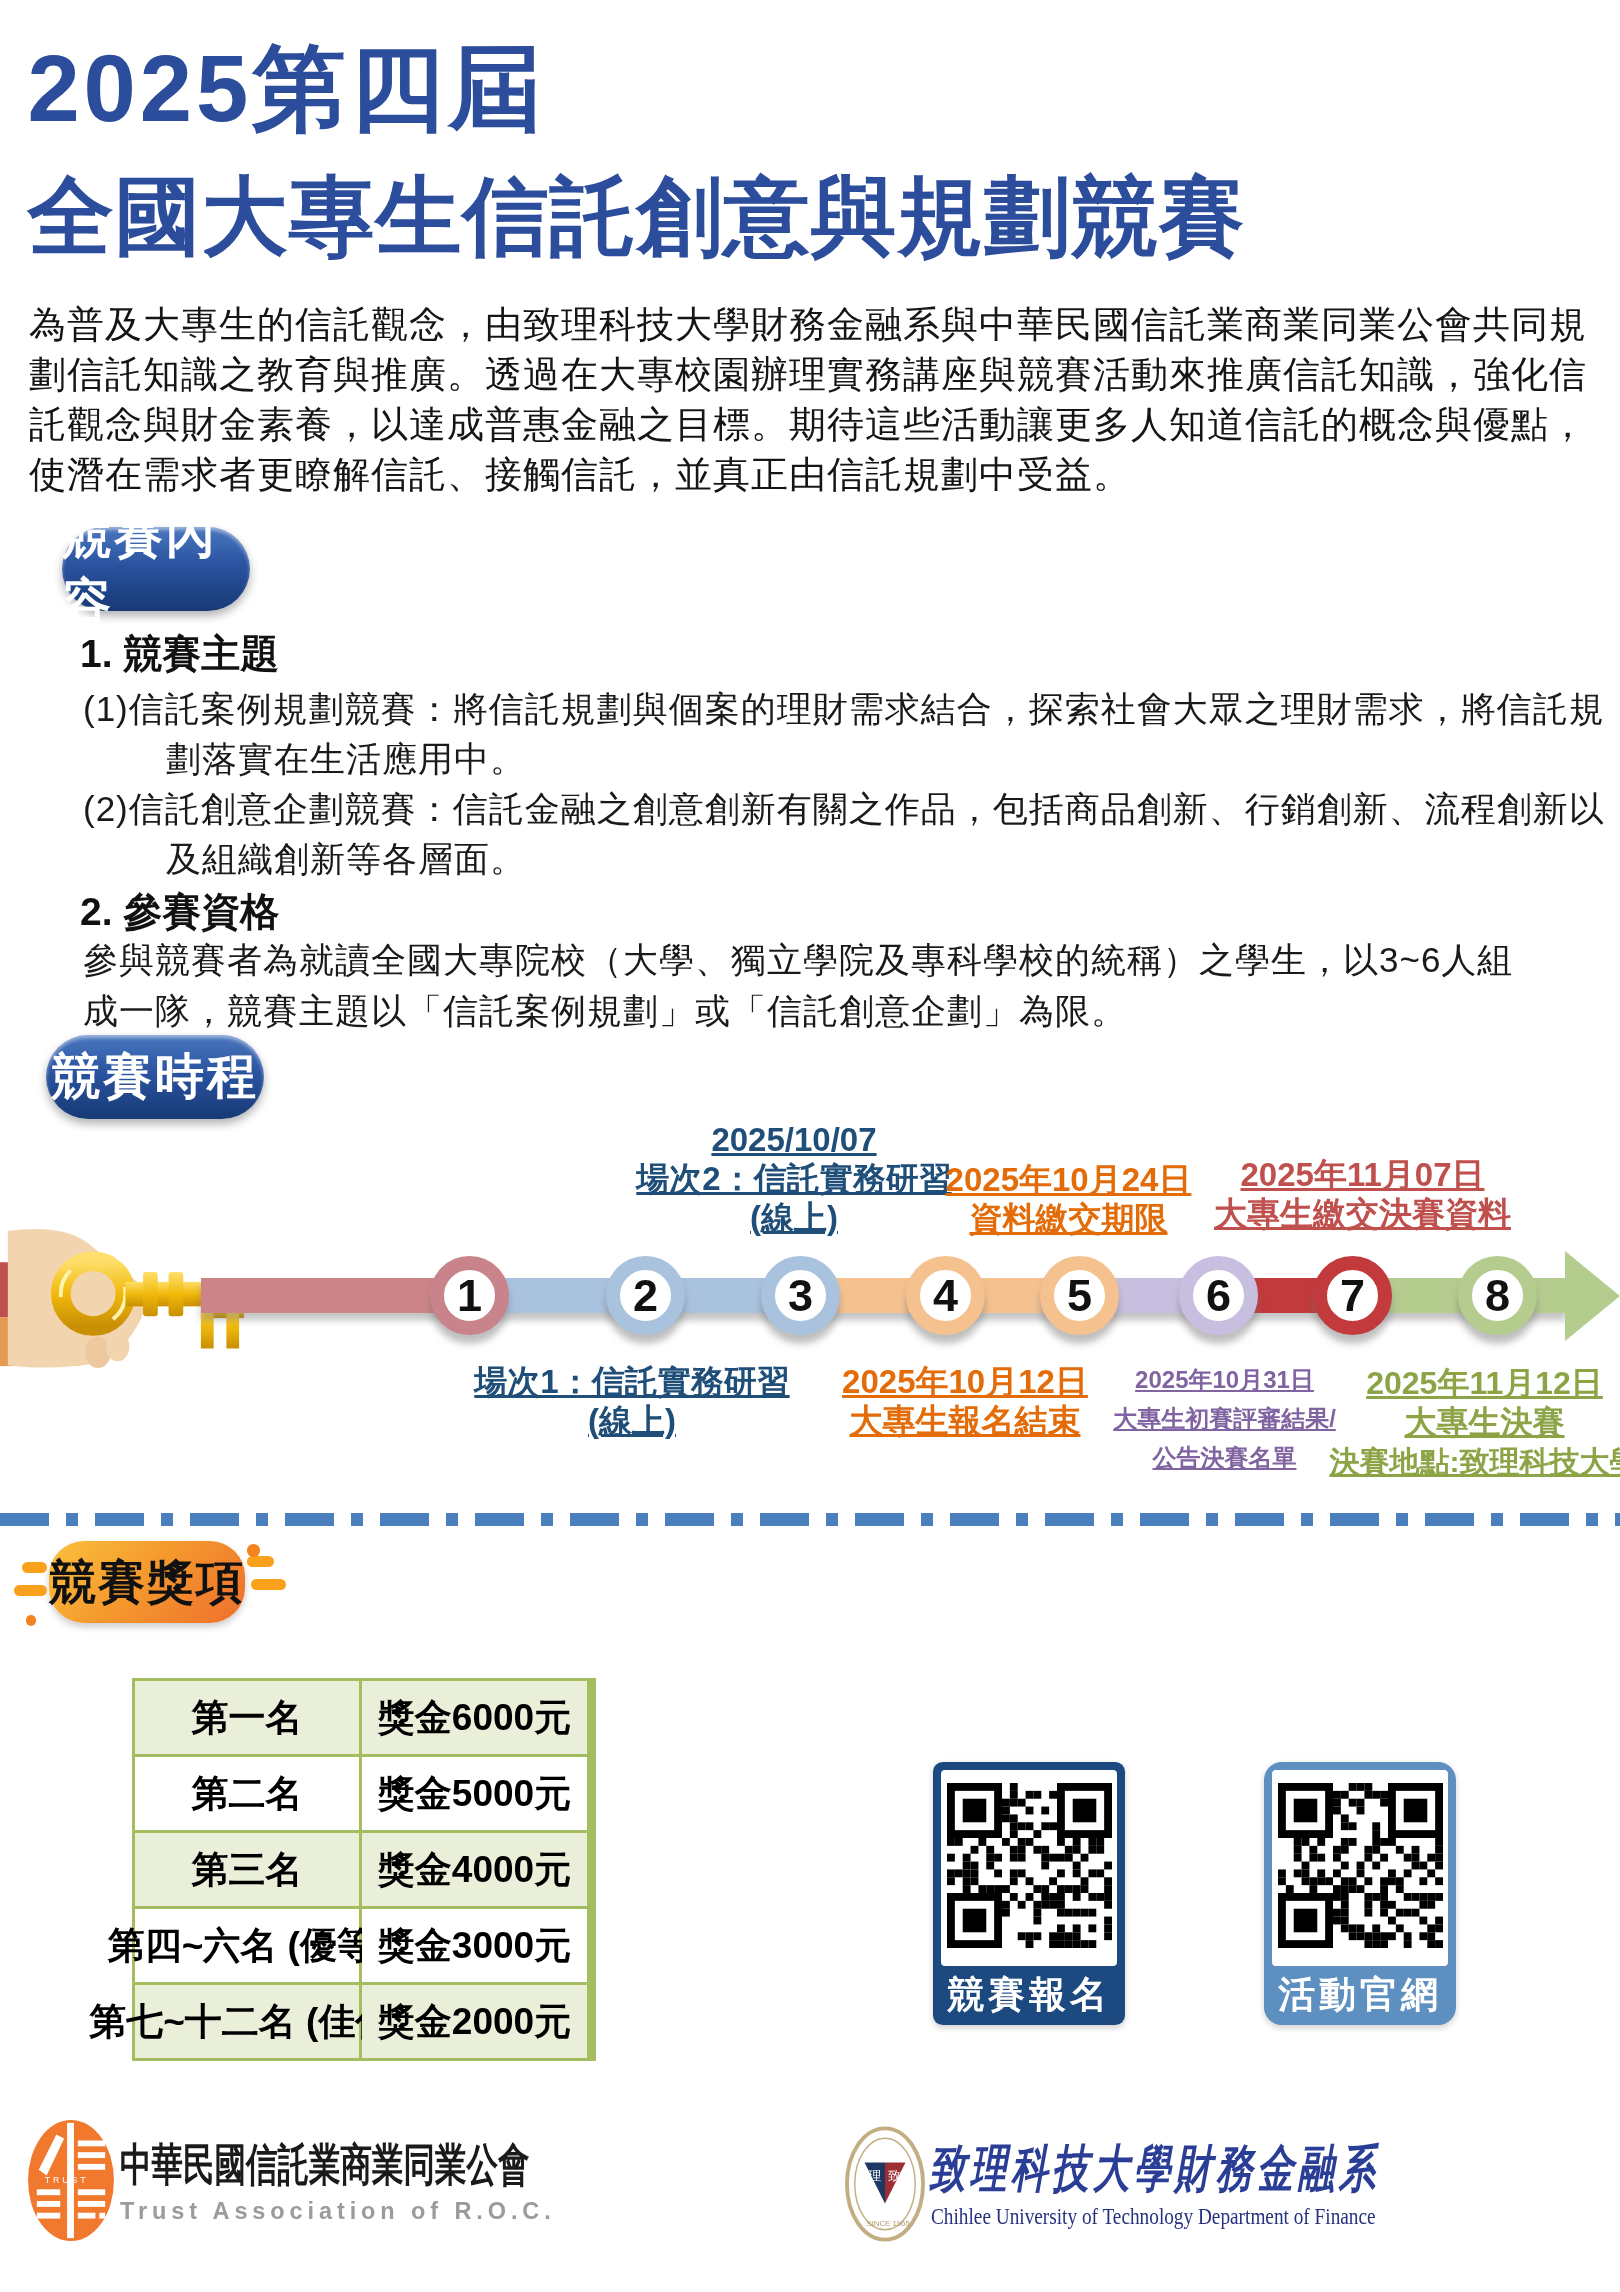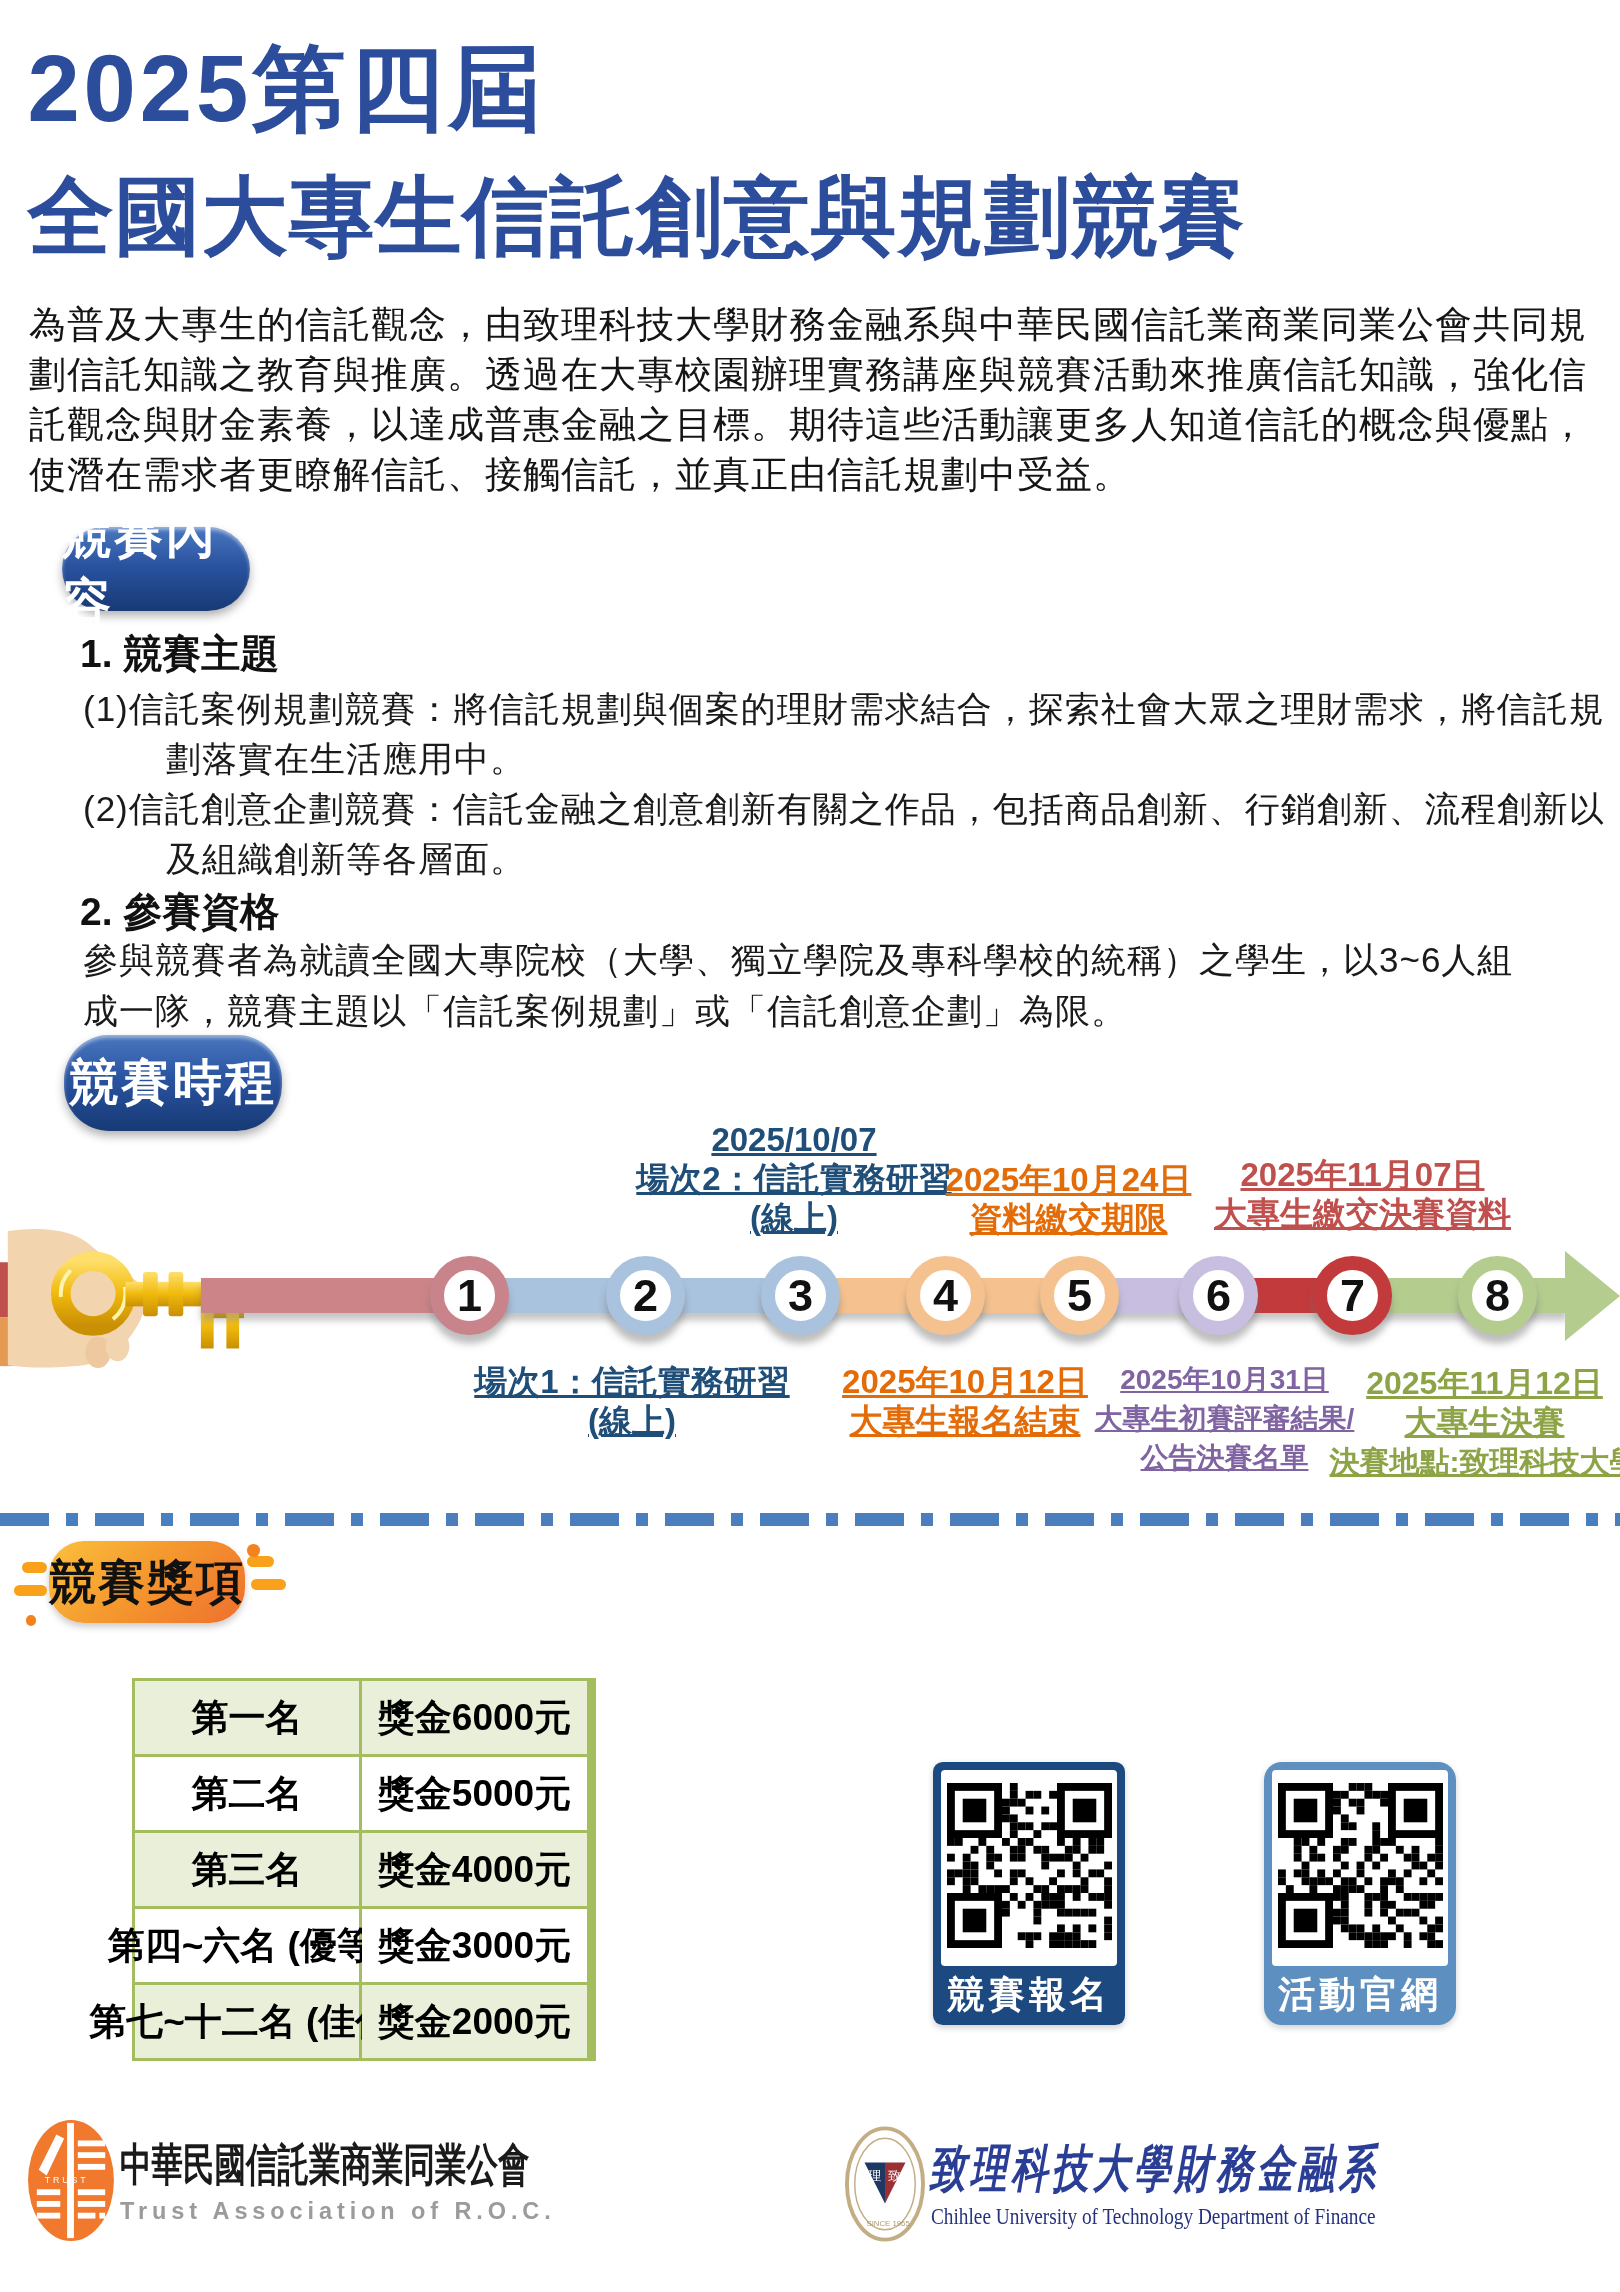--- a/index.html
+++ b/index.html
@@ -13,21 +13,21 @@
   #title2{left:27.4px;top:159px;font-size:86px;letter-spacing:1px;}
   #intro{left:29px;top:300px;width:1558px;font-size:37px;line-height:50px;color:#151515;
          text-align:justify;letter-spacing:1px;}
 
   
   .pill{background:linear-gradient(180deg,#4a77c0 0%,#2a53a0 45%,#173a75 100%);
         border-radius:45px;color:#fff;font-weight:bold;font-size:49px;
         display:flex;align-items:center;justify-content:center;letter-spacing:2.9px;
         box-shadow:0 4.9px 9.8px rgba(0,0,0,.3), inset 0 2.9px 3.9px rgba(255,255,255,.45);}
   #badge-content{left:62px;top:527px;width:188px;height:84px;}
-  #badge-schedule{left:64px;top:1035px;width:218px;height:96px;text-align:center;}
+  #badge-schedule{left:46px;top:1035px;width:218px;height:84px;text-align:center;}
 
   
   .h-num{font-size:39px;font-weight:bold;color:#111;white-space:nowrap;}
   #topics-heading{left:80px;top:627px;}
   .topic{left:83px;width:1446px;font-size:35px;line-height:50px;color:#1a1a1a;
          padding-left:83px;text-indent:-83px;letter-spacing:1px;}
   #topic-0{top:684px;}
   #topic-1{top:784px;}
   #elig-heading{left:80px;top:885px;}
   #elig-text{left:83px;top:934px;width:1446px;font-size:35px;line-height:51px;color:#1a1a1a;letter-spacing:1px;}
@@ -53,21 +53,21 @@
   #c6{left:1179px;border-color:#c8bfe0;}
   #c7{left:1313px;border-color:#c23a3c;}
   #c8{left:1458px;border-color:#b5cc8f;}
   .tl-label{text-align:center;font-weight:bold;font-size:33px;line-height:39px;white-space:nowrap;}
   .tl-label div{white-space:nowrap;text-decoration:underline;}
   #lab1{left:294px;top:1160px;width:353px;color:#b2554f;}
   #lab2{left:436px;top:1362px;width:392px;color:#1f4e79;}
   #lab3{left:598px;top:1120px;width:392px;color:#1f4e79;}
   #lab4{left:779px;top:1362px;width:372px;color:#e36c09;}
   #lab5{left:892px;top:1160px;width:353px;color:#e36c09;}
-  #lab6{left:1014px;top:1360px;width:421px;color:#8064a2;font-size:28px;}
+  #lab6{left:1014px;top:1360px;width:421px;color:#8064a2;font-size:24px;}
   #lab7{left:1152px;top:1155px;width:421px;color:#c0504d;}
   #lab8{left:1269px;top:1364px;width:431px;color:#8ca346;font-size:32px;}
   #lab8 div:last-child{font-size:30px;}
 
   
   #divider{left:0;top:1513px;width:1620px;height:12.7px;
      background:repeating-linear-gradient(90deg,#4a7ebd 0 49px,transparent 49px 66px,#4a7ebd 66px 78px,transparent 78px 95px);}
 
   
   #badge-awards{left:49px;top:1541px;width:196px;height:82px;border-radius:35px;

